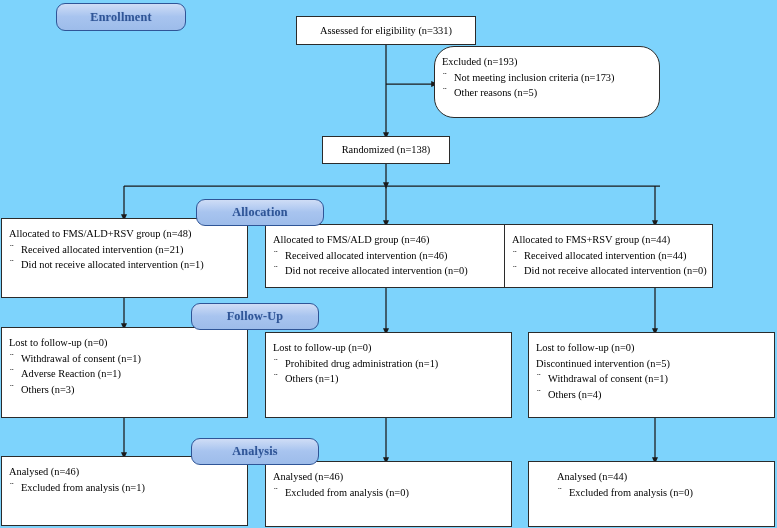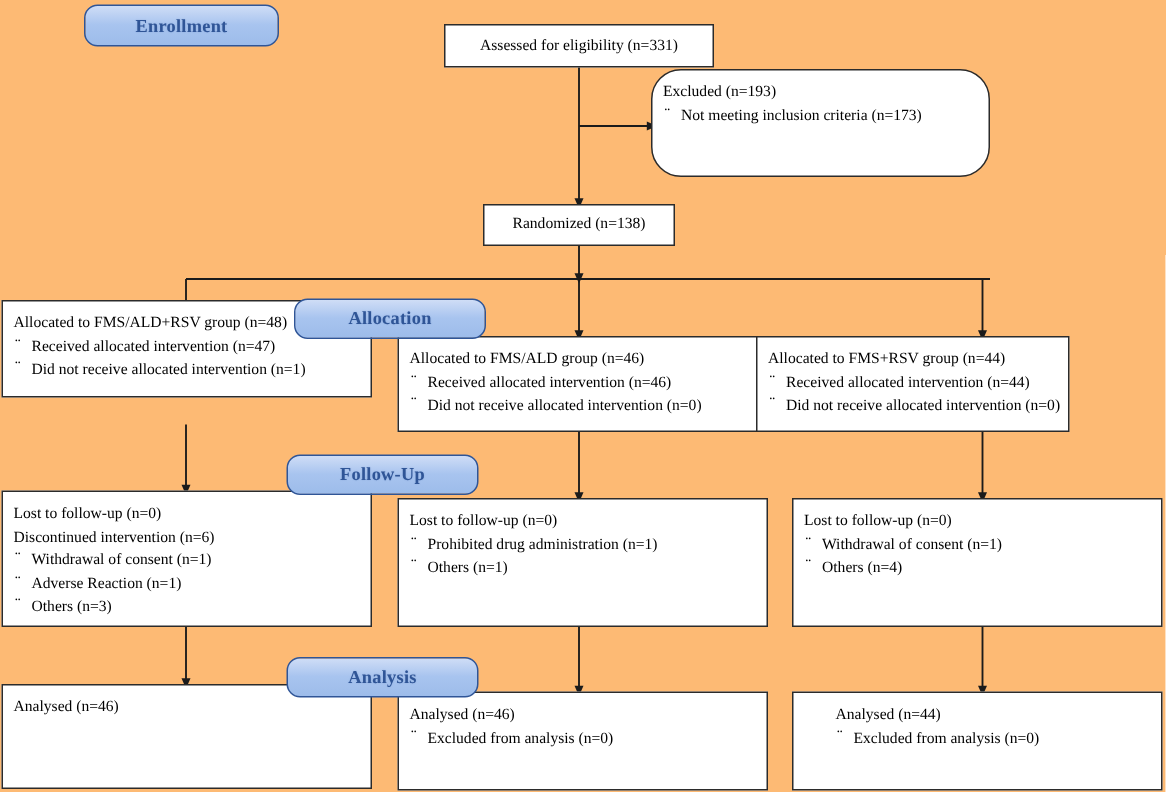--- a/index.html
+++ b/index.html
@@ -7,21 +7,21 @@
     padding: 0;
     background: #ffffff;
   }
   body {
     font-family: "Liberation Serif", "DejaVu Serif", serif;
   }
   #page {
     position: relative;
     width: 777px;
     height: 528px;
-    background: #fdba74;
+    background: #7dd3fc;
     overflow: hidden;
   }
   svg.wires {
     position: absolute;
     left: 0;
     top: 0;
     width: 777px;
     height: 528px;
     pointer-events: none;
   }
@@ -123,66 +123,68 @@
     <span>Analysis</span>
   </div>
 
   <div class="node centered" style="left:296px; top:16px; width:180px; height:29px;">
     <span class="ln">Assessed for eligibility (n=331)</span>
   </div>
 
   <div class="node" style="left:434px; top:46px; width:226px; height:72px;border-radius:20px;">
     <span class="ln">Excluded (n=193)</span>
     <span class="ln bullet">Not meeting inclusion criteria (n=173)</span>
+    <span class="ln bullet">Other reasons (n=5)</span>
   </div>
 
   <div class="node centered" style="left:322px; top:136px; width:128px; height:28px;">
     <span class="ln">Randomized (n=138)</span>
   </div>
 
-  <div class="node" style="left:1px; top:200px; width:247px; height:65px;">
+  <div class="node" style="left:1px; top:218px; width:247px; height:80px;">
     <span class="ln">Allocated to FMS/ALD+RSV group (n=48)</span>
-    <span class="ln bullet">Received allocated intervention (n=47)</span>
+    <span class="ln bullet">Received allocated intervention (n=21)</span>
     <span class="ln bullet">Did not receive allocated intervention (n=1)</span>
   </div>
 
   <div class="node" style="left:265px; top:224px; width:247px; height:64px;">
     <span class="ln">Allocated to FMS/ALD group (n=46)</span>
     <span class="ln bullet">Received allocated intervention (n=46)</span>
     <span class="ln bullet">Did not receive allocated intervention (n=0)</span>
   </div>
 
   <div class="node" style="left:504px; top:224px; width:209px; height:64px;">
     <span class="ln">Allocated to FMS+RSV group (n=44)</span>
     <span class="ln bullet">Received allocated intervention (n=44)</span>
     <span class="ln bullet">Did not receive allocated intervention (n=0)</span>
   </div>
 
   <div class="node" style="left:1px; top:327px; width:247px; height:91px;">
     <span class="ln">Lost to follow-up (n=0)</span>
-    <span class="ln">Discontinued intervention (n=6)</span>
     <span class="ln bullet">Withdrawal of consent (n=1)</span>
     <span class="ln bullet">Adverse Reaction (n=1)</span>
     <span class="ln bullet">Others (n=3)</span>
   </div>
 
   <div class="node" style="left:265px; top:332px; width:247px; height:86px;">
     <span class="ln">Lost to follow-up (n=0)</span>
     <span class="ln bullet">Prohibited drug administration (n=1)</span>
     <span class="ln bullet">Others (n=1)</span>
   </div>
 
   <div class="node" style="left:528px; top:332px; width:247px; height:86px;">
     <span class="ln">Lost to follow-up (n=0)</span>
+    <span class="ln">Discontinued intervention (n=5)</span>
     <span class="ln bullet">Withdrawal of consent (n=1)</span>
     <span class="ln bullet">Others (n=4)</span>
   </div>
 
   <div class="node" style="left:1px; top:456px; width:247px; height:70px;">
     <span class="ln">Analysed (n=46)</span>
+    <span class="ln bullet">Excluded from analysis (n=1)</span>
   </div>
 
   <div class="node" style="left:265px; top:461px; width:247px; height:66px;">
     <span class="ln">Analysed (n=46)</span>
     <span class="ln bullet">Excluded from analysis (n=0)</span>
   </div>
 
   <div class="node" style="left:528px; top:461px; width:247px; height:66px;padding-left:28px;">
     <span class="ln">Analysed (n=44)</span>
     <span class="ln bullet">Excluded from analysis (n=0)</span>

